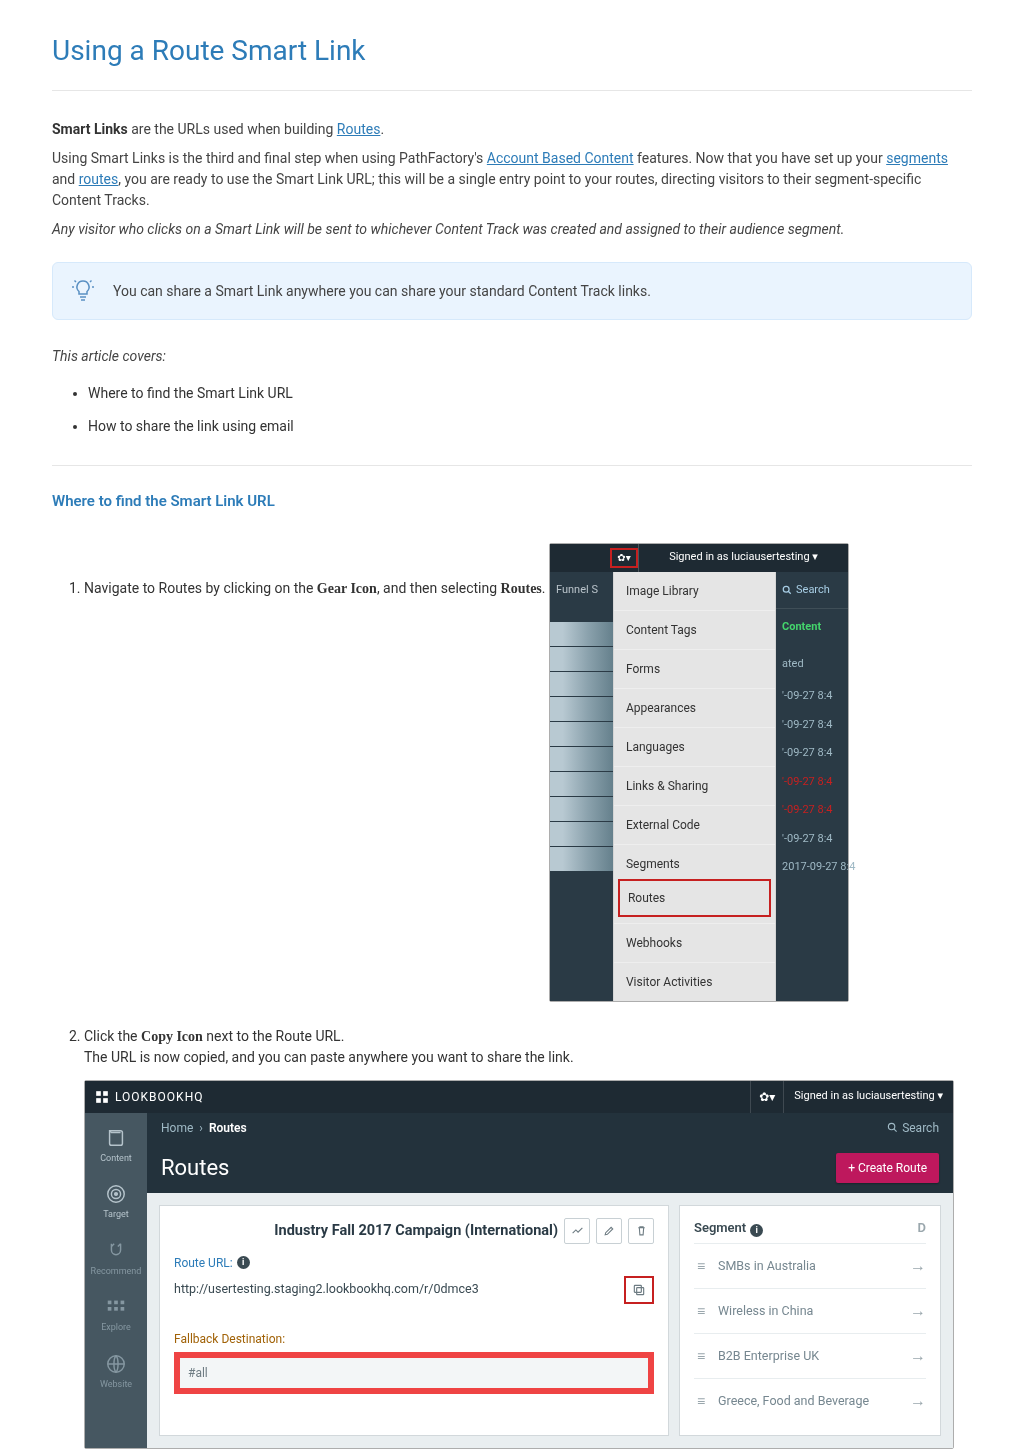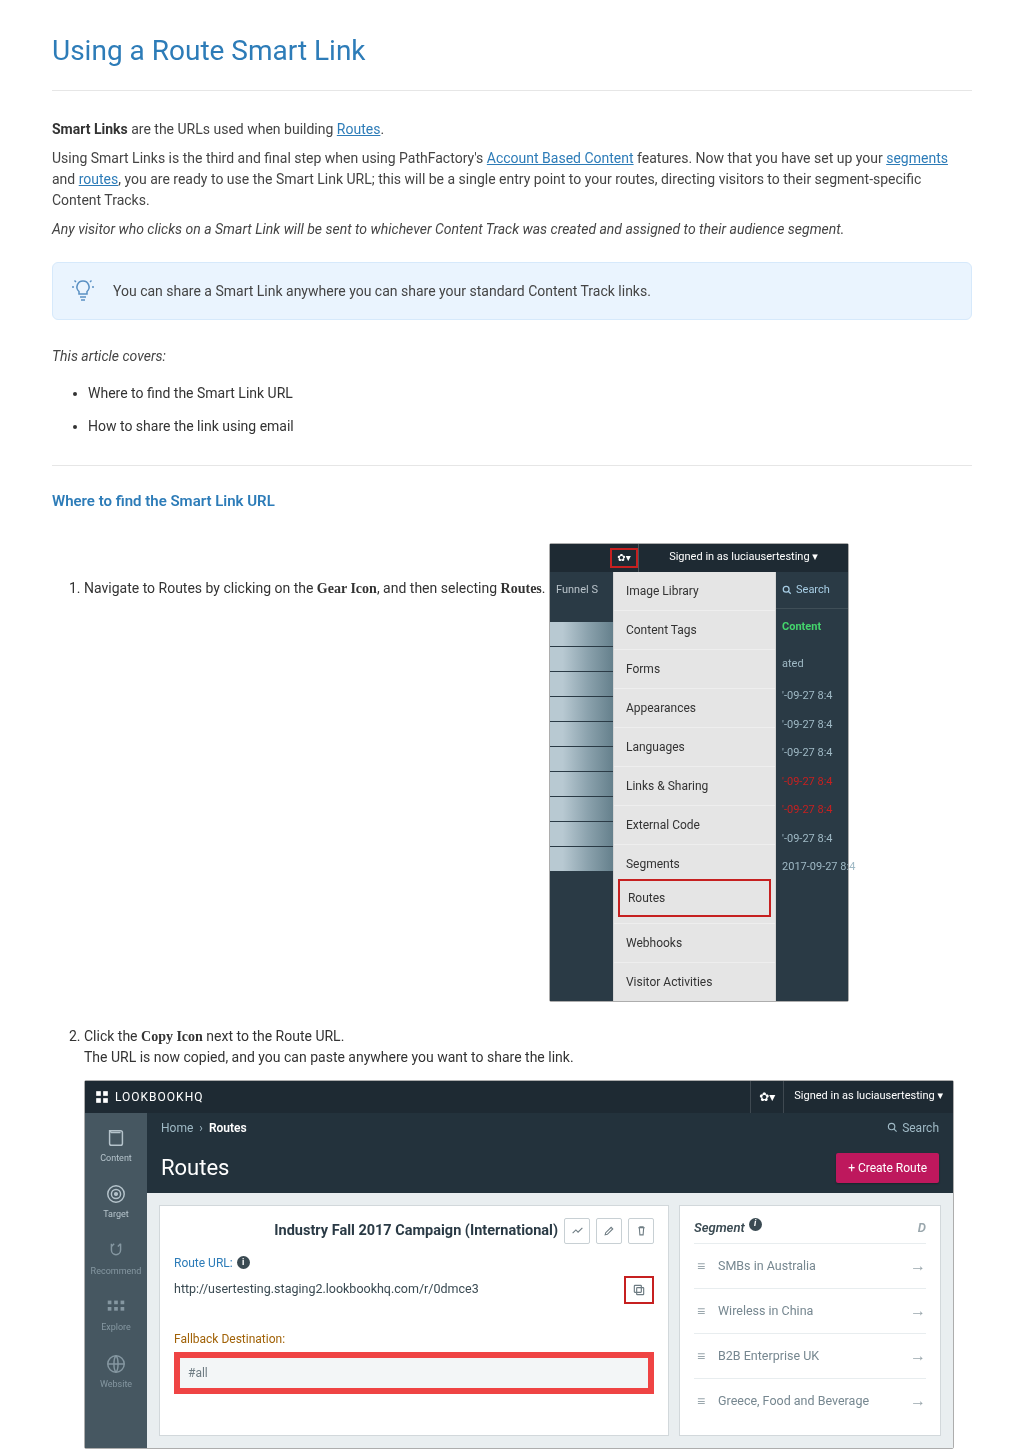--- a/index.html
+++ b/index.html
@@ -113,21 +113,21 @@
   .box-left-top { display:flex; align-items:center; gap:6px; margin-bottom:10px;}
   .box-left-title { flex:1; color:#2a3a45; font-weight:700; font-size:14.5px;text-align:right;}
   .iconbtn { width:26px; height:26px; border:1px solid #c8d0d4; display:flex; align-items:center; justify-content:center; border-radius:2px; color:#6e7c83;}
   .routeurl-label { color:#2d7cb8; font-size:12px; display:flex; align-items:center; gap:4px; margin-bottom:4px;}
   .url-row { display:flex; gap:6px; align-items:center;}
   .url-row span.url { flex:1; color:#3a4a52; font-size:12.5px; }
   .copy-icon-box { width:30px; height:28px; border:2px solid #c62020; display:flex; align-items:center; justify-content:center; color:#6e7c83; }
   .fb-label { color:#a16207; font-size:12px; margin-top:26px;}
   .fb-box { background:#f3f6f7; border:6px solid #ef4444; padding:6px 8px; margin-top:4px; color:#6e7c83; font-size:12px;}
   .box-right { flex:1; background:#fff; border:1px solid #d2d8db; padding: 12px 14px;}
-  .seg-head { display:flex; align-items:flex-start; gap:4px; color:#3a4a52; font-size:13px; font-weight:600; margin-bottom:6px;font-style:italic;}
+  .seg-head { display:flex; align-items:flex-end; gap:4px; color:#3a4a52; font-size:13px; font-weight:600; margin-bottom:6px;}
   .seg-row { display:flex; align-items:center; gap:10px; padding:10px 0; border-top:1px solid #e8edef; color:#768790; font-size:12.5px;}
   .seg-row:first-of-type { border-top:1px solid #e8edef;}
   .drag-icon { color:#9aa7ad; font-size:14px; width:14px; text-align:center;}
   .seg-arrow { margin-left:auto; color:#9aa7ad; font-size:16px;}
   .d-right { margin-left:auto; color:#9aa7ad; font-size:13px;}
   .info-circ { display:inline-flex; width:13px; height:13px; border-radius:50%; background:#3a4a52; color:#fff; font-size:9px; align-items:center; justify-content:center; font-weight:700;}
 </style>
 </head>
 <body>
 

